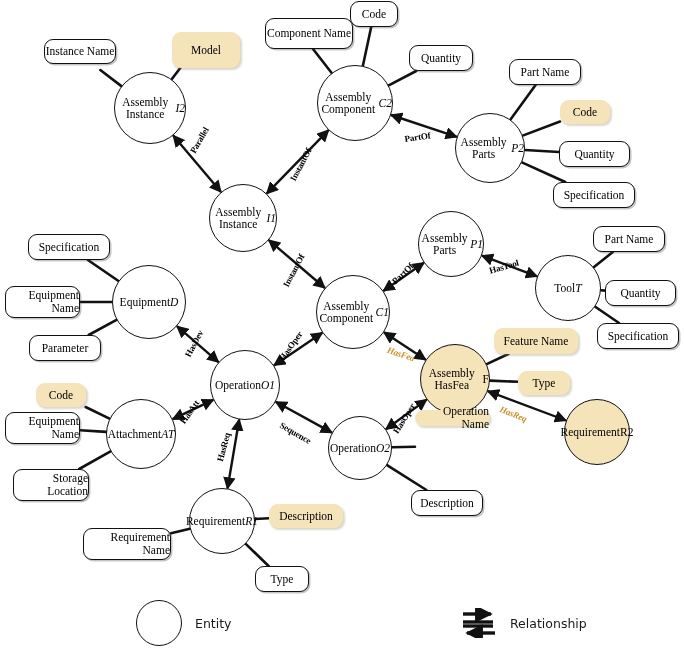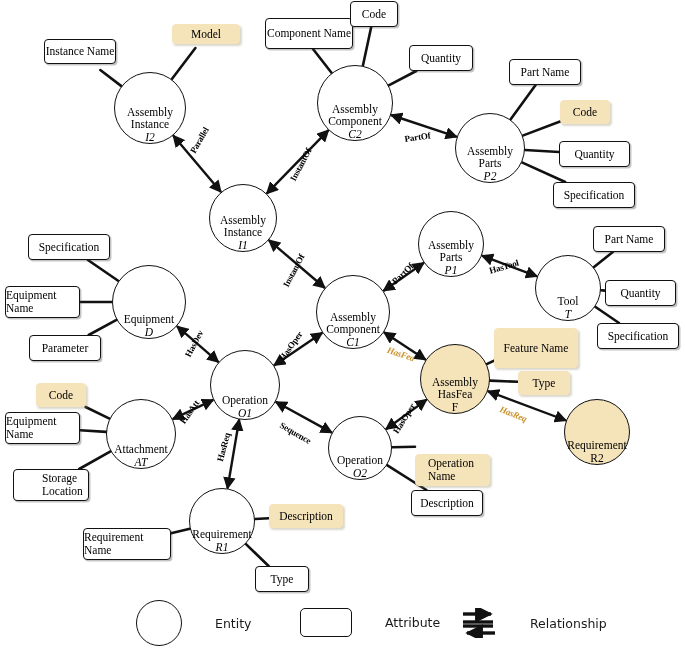--- a/index.html
+++ b/index.html
@@ -12,46 +12,46 @@
   }
   #edges{position:absolute;left:0;top:0;width:685px;height:658px;}
 
   
   .entity{
     position:absolute;
     border:1.3px solid #111;
     border-radius:50%;
     background:#ffffff;
     display:flex;
-    flex-direction:column;
+    flex-direction:row;
     align-items:center;
-    justify-content:flex-end;
+    justify-content:center;
     text-align:center;
     line-height:1.08;
     font-size:11.5px;
     color:#000;
     box-sizing:border-box;
     z-index:3;
     font-family:Liberation Serif, serif;
   }
   .entity.hl{background:#F5E3BA;border-color:#111;}
   .entity .ename{display:block;}
   .entity .ecode{display:block;font-style:italic;}
   .entity.roman .ecode{font-style:normal;}
 
   
   .attr{
     position:absolute;
     border:1.1px solid #111;
-    border-radius:4px;
+    border-radius:9px;
     background:#ffffff;
     display:flex;
     align-items:center;
     justify-content:center;
-    text-align:left;
+    text-align:right;
     line-height:1.1;
     font-size:11.5px;
     color:#000;
     box-sizing:border-box;
     box-shadow:1.5px 1.5px 0px rgba(60,60,60,0.30);
     z-index:3;
   }
   .attr.hl{background:#F5E3BA;border-color:#F5E3BA;box-shadow:1.5px 2px 2px rgba(150,140,110,0.35);}
 
   
@@ -62,21 +62,21 @@
     font-weight:700;
     color:#000;
     white-space:nowrap;
     transform-origin:0 0;
     z-index:4;
     letter-spacing:-0.2px;
   }
   .rel.gold{color:#C8912A;font-style:italic;}
 
   
-  .legend-item{position:absolute;display:flex;align-items:center;gap:20px;}
+  .legend-item{position:absolute;display:flex;align-items:center;}
   .legend-label{
     font-family:"DejaVu Sans", sans-serif;
     font-size:12.5px;color:#1a1a1a;margin-left:13px;
   }
   .legend-circle{width:44px;height:44px;border:1.2px solid #111;border-radius:50%;background:#fff;}
   .legend-rect{width:50px;height:27px;border:1.2px solid #111;border-radius:5px;background:#fff;}
   .legend-rel{width:36px;height:30px;}
 </style>
 </head>
 <body>
@@ -186,40 +186,40 @@
         <span class="ename">Requirement</span>
         <span class="ecode">R2</span>
       </div>
       <div class="entity" style="left: 189px; top: 488px; width: 66px; height: 66px;">
         <span class="ename">Requirement</span>
         <span class="ecode">R1</span>
       </div>
     </div>
   <div id="attr-layer">
       <div class="attr" style="left: 44px; top: 39px; width: 72px; height: 25px;">Instance Name</div>
-      <div class="attr hl" style="left: 172px; top: 24px; width: 68px; height: 20px;">Model</div>
+      <div class="attr hl" style="left: 172px; top: 32px; width: 68px; height: 36px;">Model</div>
       <div class="attr" style="left: 265px; top: 18px; width: 88px; height: 31px;">Component Name</div>
       <div class="attr" style="left: 350px; top: 1px; width: 48px; height: 26px;">Code</div>
       <div class="attr" style="left: 409px; top: 45px; width: 64px; height: 26px;">Quantity</div>
       <div class="attr" style="left: 509px; top: 59px; width: 72px; height: 26px;">Part Name</div>
       <div class="attr hl" style="left: 560px; top: 100px; width: 50px; height: 24px;">Code</div>
       <div class="attr" style="left: 559px; top: 141px; width: 71px; height: 26px;">Quantity</div>
       <div class="attr" style="left: 553px; top: 182px; width: 82px; height: 26px;">Specification</div>
       <div class="attr" style="left: 593px; top: 226px; width: 72px; height: 26px;">Part Name</div>
       <div class="attr" style="left: 605px; top: 280px; width: 71px; height: 26px;">Quantity</div>
       <div class="attr" style="left: 597px; top: 323px; width: 82px; height: 26px;">Specification</div>
       <div class="attr" style="left: 28px; top: 234px; width: 82px; height: 26px;">Specification</div>
       <div class="attr" style="left: 5px; top: 286px; width: 75px; height: 32px;">Equipment Name</div>
       <div class="attr" style="left: 29px; top: 335px; width: 72px; height: 26px;">Parameter</div>
       <div class="attr hl" style="left: 36px; top: 383px; width: 50px; height: 24px;">Code</div>
       <div class="attr" style="left: 5px; top: 412px; width: 75px; height: 32px;">Equipment Name</div>
       <div class="attr" style="left: 13px; top: 469px; width: 76px; height: 32px; padding-left: 28px;">Storage Location</div>
-      <div class="attr hl" style="left: 494px; top: 328px; width: 84px; height: 40px;">Feature Name</div>
+      <div class="attr hl" style="left: 494px; top: 328px; width: 84px; height: 26px;">Feature Name</div>
       <div class="attr hl" style="left: 518px; top: 371px; width: 52px; height: 24px;">Type</div>
-      <div class="attr hl" style="left: 415px; top: 454px; width: 75px; height: 32px; padding-left: 12px;">Operation Name</div>
+      <div class="attr hl" style="left: 415px; top: 410px; width: 75px; height: 16px; padding-left: 12px;">Operation Name</div>
       <div class="attr" style="left: 411px; top: 490px; width: 72px; height: 26px;">Description</div>
       <div class="attr hl" style="left: 269px; top: 504px; width: 74px; height: 24px;">Description</div>
       <div class="attr" style="left: 83px; top: 528px; width: 88px; height: 32px;">Requirement Name</div>
       <div class="attr" style="left: 255px; top: 566px; width: 54px; height: 26px;">Type</div>
     </div>
   <div id="rel-layer">
       <div class="rel" style="left: 188px; top: 150px; transform: rotate(-60deg);">Parallel</div>
       <div class="rel" style="left: 288px; top: 178px; transform: rotate(-62deg);">InstantOf</div>
       <div class="rel" style="left: 281px; top: 284px; transform: rotate(-62deg);">InstantOf</div>
       <div class="rel" style="left: 404px; top: 134px; transform: rotate(-8deg);">PartOf</div>
@@ -233,24 +233,20 @@
       <div class="rel" style="left: 391px; top: 430px; transform: rotate(-58deg);">HasOper</div>
       <div class="rel" style="left: 215px; top: 460px; transform: rotate(-75deg);">HasReq</div>
       <div class="rel gold" style="left: 502px; top: 404px; transform: rotate(22deg);">HasReq</div>
     </div>
 
   <div class="legend-item" style="left:136px;top:600px;">
     <div class="legend-circle"></div>
     <div class="legend-label">Entity</div>
   </div>
 
-  <div class="legend-item" style="left:300px;top:608px;">
-    <div class="legend-rect"></div>
-    <div class="legend-label">Attribute</div>
-  </div>
 
   <div class="legend-item" style="left:461px;top:608px;">
     <svg class="legend-rel" viewBox="0 0 36 30">
       <path d="M2 6 H30" stroke="#111" stroke-width="3.4" marker-end="url(#ah)"></path>
       <path d="M2 14 H32" stroke="#111" stroke-width="3.4"></path>
       <path d="M2 18 H32" stroke="#111" stroke-width="3.4"></path>
       <path d="M34 25 H6" stroke="#111" stroke-width="3.4" marker-end="url(#ah)"></path>
     </svg>
     <div class="legend-label">Relationship</div>
   </div>

